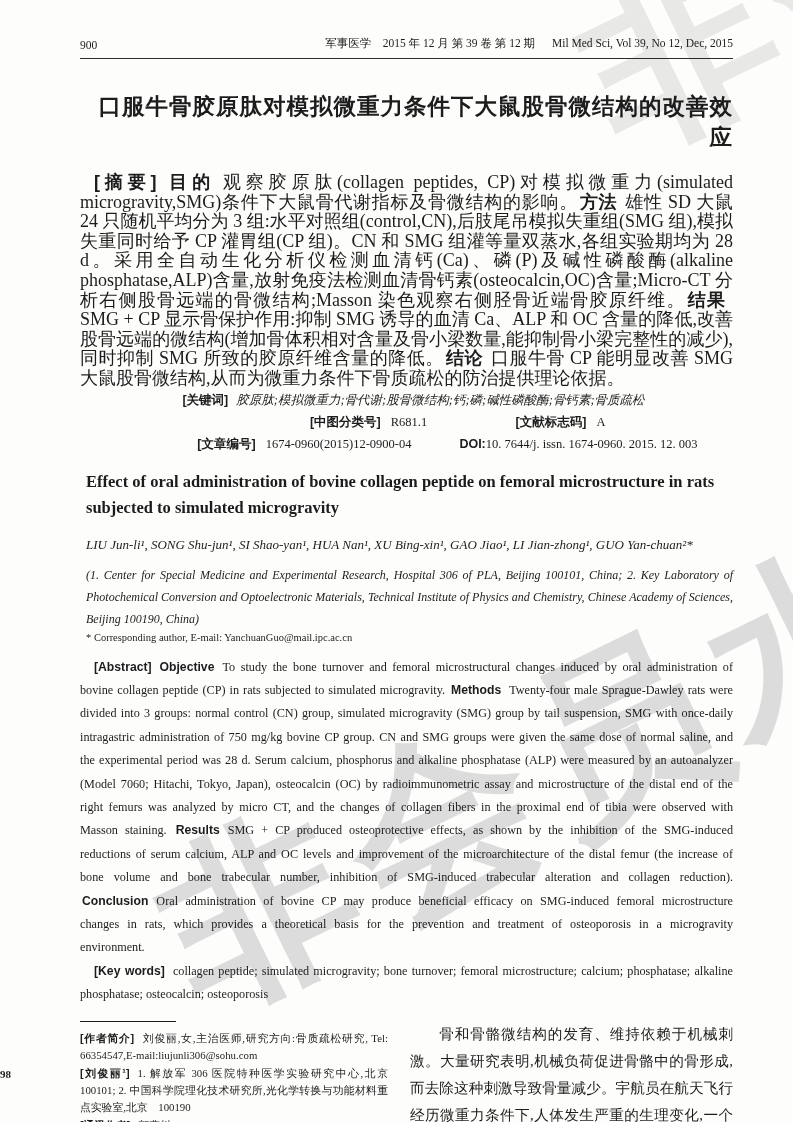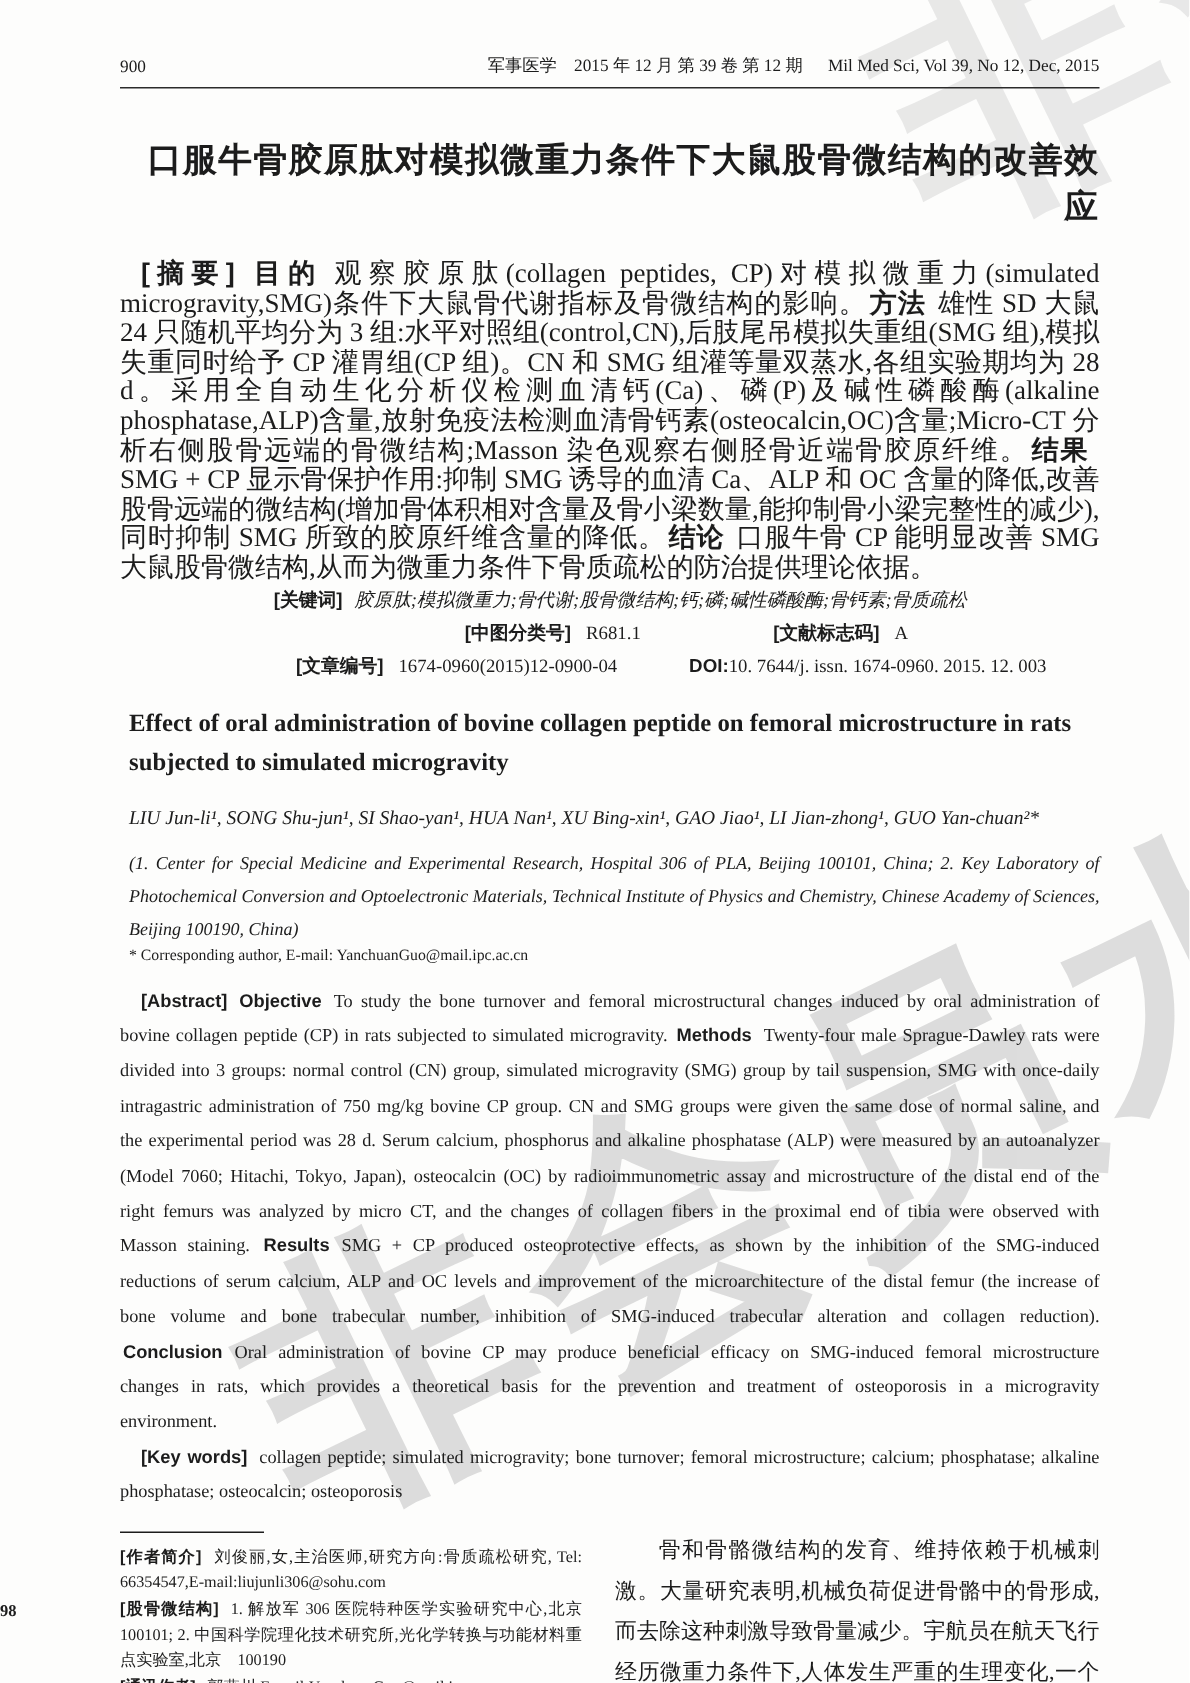--- a/index.html
+++ b/index.html
@@ -105,21 +105,21 @@
       <span class="lbl gap">[Key words]</span><span>collagen peptide; simulated microgravity; bone turnover; femoral microstructure; calcium; phosphatase; alkaline phosphatase; osteocalcin; osteoporosis</span>
     </p>
 
     <div class="bottom">
       <div class="foot-col">
         <div class="foot-rule"></div>
         <p>
           <span class="lbl gap">[作者简介]</span><span>刘俊丽,女,主治医师,研究方向:骨质疏松研究, Tel: 66354547,E-mail:liujunli306@sohu.com</span>
         </p>
         <p>
-          <span class="lbl gap">[股骨微结构]</span><span>1. 解放军 306 医院特种医学实验研究中心,北京　100101; 2. 中国科学院理化技术研究所,光化学转换与功能材料重点实验室,北京　100190</span>
+          <span class="lbl gap">[刘俊丽¹]</span><span>1. 解放军 306 医院特种医学实验研究中心,北京　100101; 2. 中国科学院理化技术研究所,光化学转换与功能材料重点实验室,北京　100190</span>
         </p>
         <p>
           <span class="lbl gap">[通讯作者]</span><span>郭燕川,E-mail:YanchuanGuo@mail.ipc.ac.cn</span>
         </p>
       </div>
       <div class="intro-col">
         <p>骨和骨骼微结构的发育、维持依赖于机械刺激。大量研究表明,机械负荷促进骨骼中的骨形成,而去除这种刺激导致骨量减少。宇航员在航天飞行经历微重力条件下,人体发生严重的生理变化,一个最突出的生理变化是骨量丢失,从而导致骨折风险增</p>
       </div>
     </div>
 

